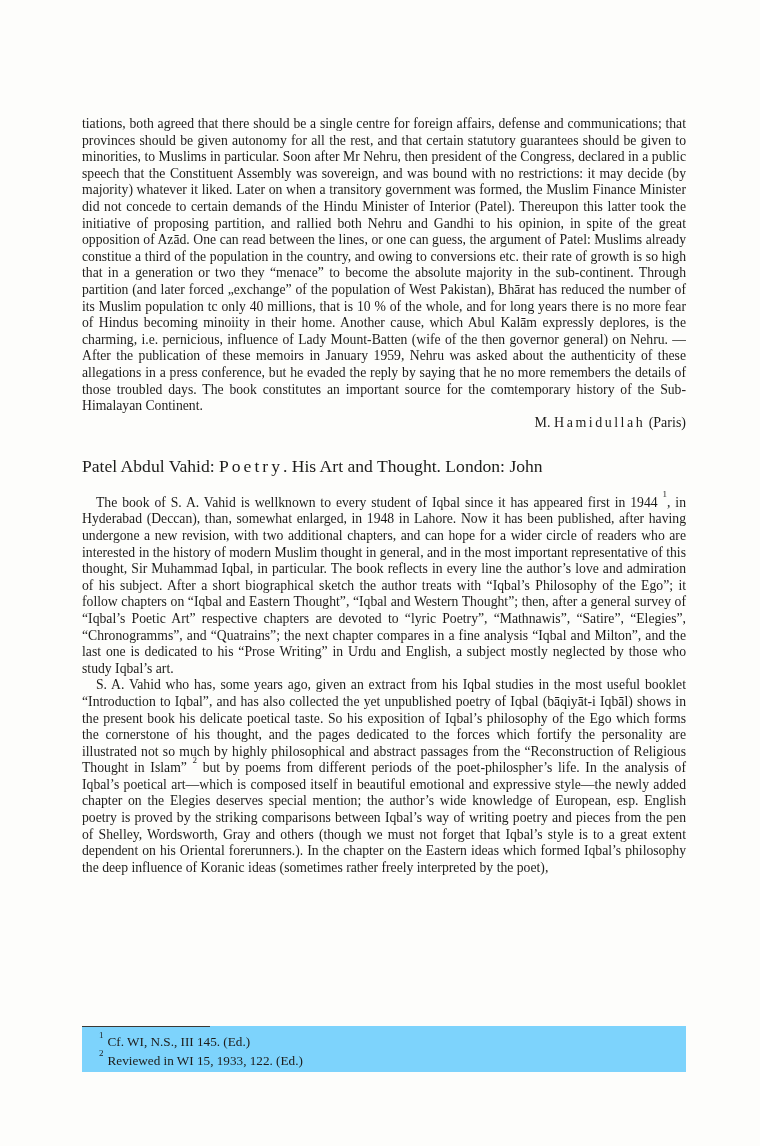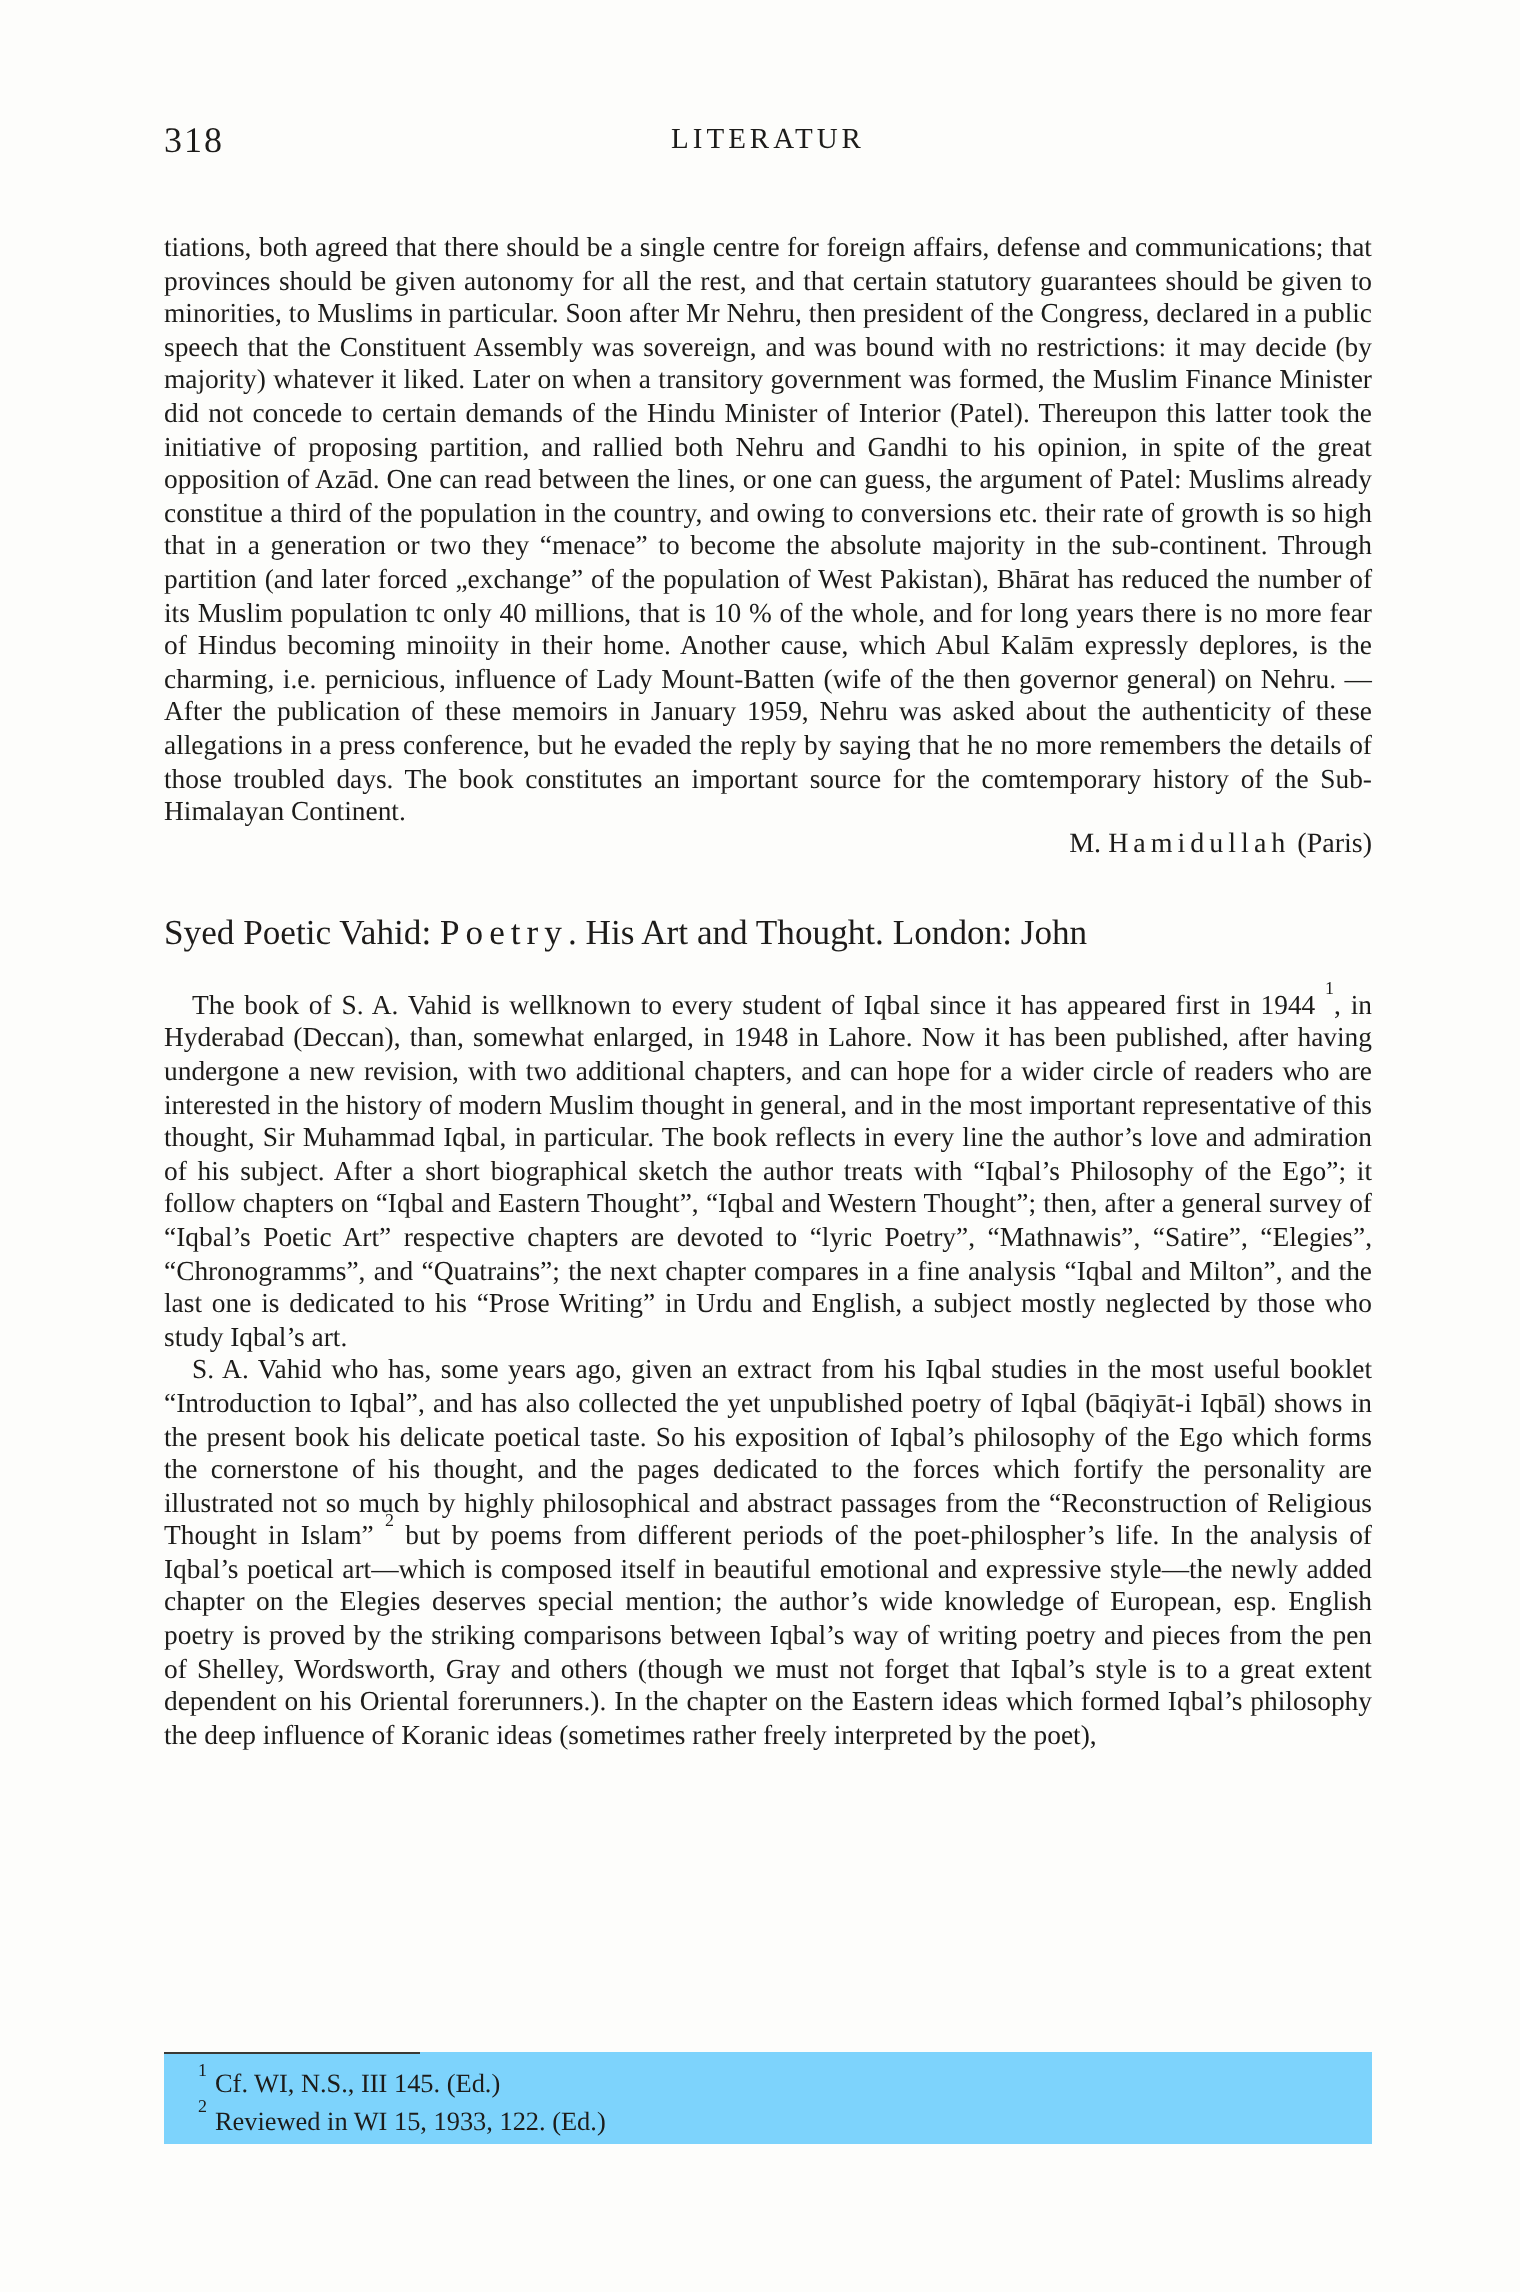--- a/index.html
+++ b/index.html
@@ -103,33 +103,29 @@
     font-size: 13.2px;
     line-height: 16.8px;
   }
   p.footnote sup.fn-ref { margin-right: 4px; top: -3px; }
 </style>
 </head>
 <body>
 
 <div class="page">
 
-  <div class="running-header">
-    <span class="page-number">318</span>
-    <span class="running-title">LITERATUR</span>
-  </div>
 
   <div class="text-column">
 
     <p class="body-text">tiations, both agreed that there should be a single centre for foreign affairs, defense and communications; that provinces should be given autonomy for all the rest, and that certain statutory guarantees should be given to minorities, to Muslims in particular. Soon after Mr Nehru, then president of the Congress, declared in a public speech that the Constituent Assembly was sovereign, and was bound with no restrictions: it may decide (by majority) whatever it liked. Later on when a transitory government was formed, the Muslim Finance Minister did not concede to certain demands of the Hindu Minister of Interior (Patel). Thereupon this latter took the initiative of proposing partition, and rallied both Nehru and Gandhi to his opinion, in spite of the great opposition of Azād. One can read between the lines, or one can guess, the argument of Patel: Muslims already constitue a third of the population in the country, and owing to conversions etc. their rate of growth is so high that in a generation or two they “menace” to become the absolute majority in the sub-continent. Through partition (and later forced „exchange” of the population of West Pakistan), Bhārat has reduced the number of its Muslim population tc only 40 millions, that is 10 % of the whole, and for long years there is no more fear of Hindus becoming minoiity in their home. Another cause, which Abul Kalām expressly deplores, is the charming, i.e. pernicious, influence of Lady Mount-Batten (wife of the then governor general) on Nehru. — After the publication of these memoirs in January 1959, Nehru was asked about the authenticity of these allegations in a press conference, but he evaded the reply by saying that he no more remembers the details of those troubled days. The book constitutes an important source for the comtemporary history of the Sub-Himalayan Continent.</p>
 
     <p class="signature"><span>M. </span><span class="sig-name">Hamidullah</span><span> (Paris)</span></p>
 
     <h2 class="review-heading">
-      <span class="h-line1"><span>Syed Poetic </span><span class="author-bold">Vahid</span><span>: </span><span class="spaced-title">Poetry</span><span>. His Art and Thought. London: John</span></span>
+      <span class="h-line1"><span>Patel Abdul </span><span class="author-bold">Vahid</span><span>: </span><span class="spaced-title">Poetry</span><span>. His Art and Thought. London: John</span></span>
     </h2>
 
     <p class="body-text indent-first"><span>The book of S. A. Vahid is wellknown to every student of Iqbal since it has appeared first in 1944 </span><sup class="fn-ref">1</sup><span>, in Hyderabad (Deccan), than, somewhat enlarged, in 1948 in Lahore. Now it has been published, after having undergone a new revision, with two additional chapters, and can hope for a wider circle of readers who are interested in the history of modern Muslim thought in general, and in the most important representative of this thought, Sir Muhammad Iqbal, in particular. The book reflects in every line the author’s love and admiration of his subject. After a short biographical sketch the author treats with “Iqbal’s Philosophy of the Ego”; it follow chapters on “Iqbal and Eastern Thought”, “Iqbal and Western Thought”; then, after a general survey of “Iqbal’s Poetic Art” respective chapters are devoted to “lyric Poetry”, “Mathnawis”, “Satire”, “Elegies”, “Chronogramms”, and “Quatrains”; the next chapter compares in a fine analysis “Iqbal and Milton”, and the last one is dedicated to his “Prose Writing” in Urdu and English, a subject mostly neglected by those who study Iqbal’s art.</span></p>
 
     <p class="body-text indent-first"><span>S. A. Vahid who has, some years ago, given an extract from his Iqbal studies in the most useful booklet “Introduction to Iqbal”, and has also collected the yet unpublished poetry of Iqbal (</span><span class="italic">bāqiyāt-i Iqbāl</span><span>) shows in the present book his delicate poetical taste. So his exposition of Iqbal’s philosophy of the Ego which forms the cornerstone of his thought, and the pages dedicated to the forces which fortify the personality are illustrated not so much by highly philosophical and abstract passages from the “Reconstruction of Religious Thought in Islam” </span><sup class="fn-ref">2</sup><span> but by poems from different periods of the poet-philospher’s life. In the analysis of Iqbal’s poetical art—which is composed itself in beautiful emotional and expressive style—the newly added chapter on the Elegies deserves special mention; the author’s wide knowledge of European, esp. English poetry is proved by the striking comparisons between Iqbal’s way of writing poetry and pieces from the pen of Shelley, Wordsworth, Gray and others (though we must not forget that Iqbal’s style is to a great extent dependent on his Oriental forerunners.). In the chapter on the Eastern ideas which formed Iqbal’s philosophy the deep influence of Koranic ideas (sometimes rather freely interpreted by the poet),</span></p>
 
   </div>
 
   <div class="footnotes">
     <div class="fn-rule"></div>

